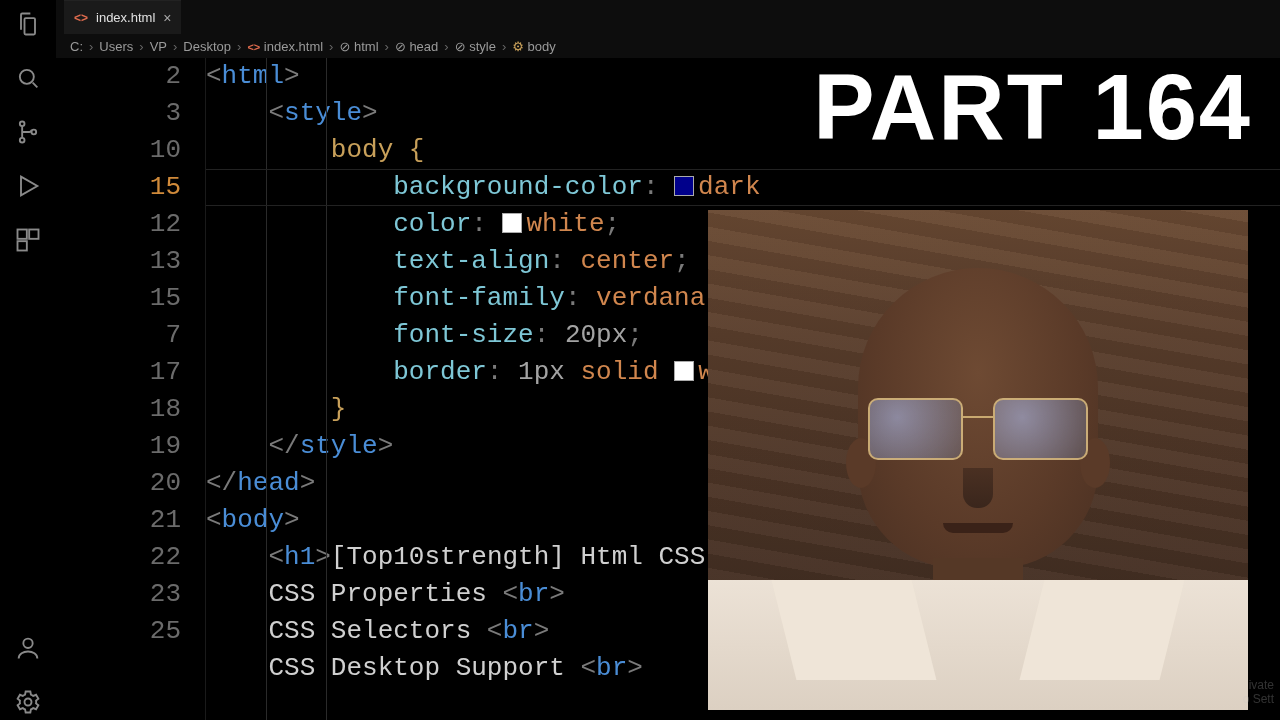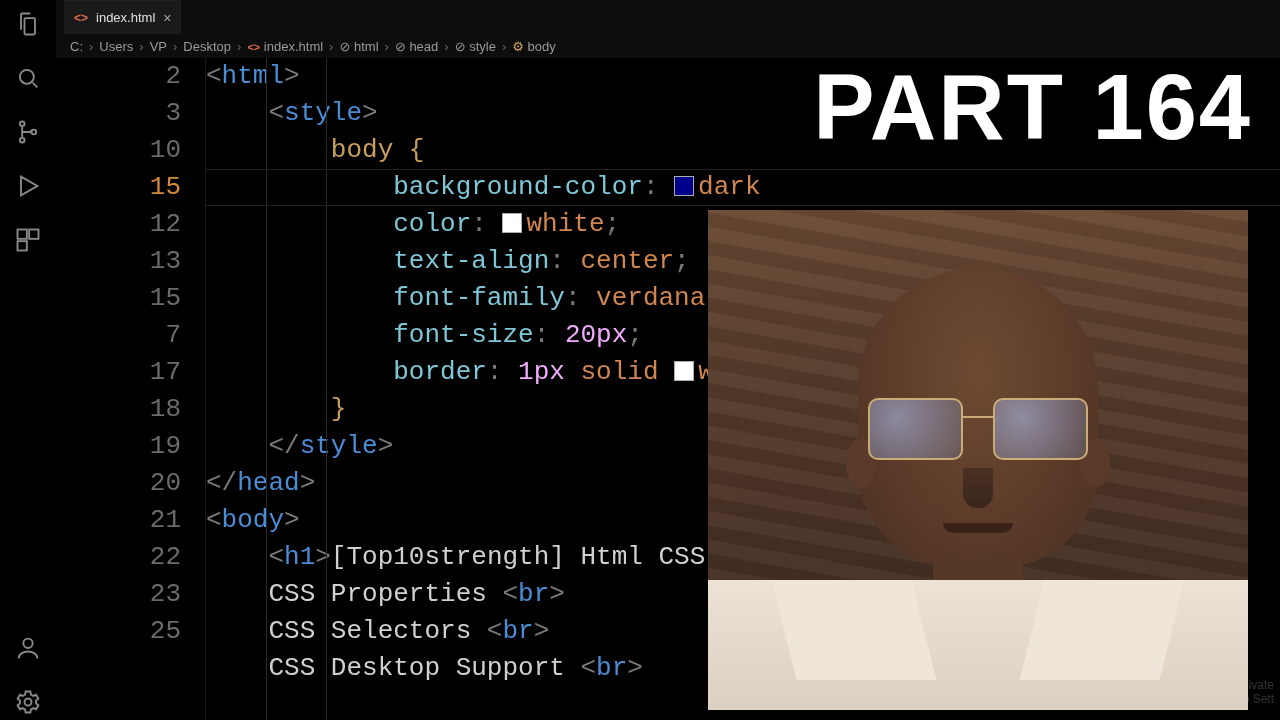--- a/index.html
+++ b/index.html
@@ -25,21 +25,21 @@
   .code { flex: 1; position: relative; }
   .code-line { height: 37px; white-space: pre; }
   .indent-guide { position: absolute; top: 0; bottom: 0; width: 1px; background: #2a2a2a; }
   .cursor-hl { position: absolute; height: 37px; left: 0; right: 0; border-top: 1px solid #222; border-bottom: 1px solid #222; }
   .tok-punct   { color: #7a7a7a; }
   .tok-tag     { color: #4a8dd6; }
   .tok-sel     { color: #c8a05a; }
   .tok-brace   { color: #c8a05a; }
   .tok-prop    { color: #7ec7d6; }
   .tok-val     { color: #d0864e; }
-  .tok-num     { color: #f0abfc; margin-top: 42px; }
+  .tok-num     { color: #a3a3a3; margin-top: 42px; }
   .tok-text    { color: #d0d0d0; }
   .color-swatch { display: inline-block; width: 20px; height: 20px; border: 1px solid #aaa; vertical-align: -2px; margin-right: 4px; }
   .overlay-title { position: absolute; top: 55px; right: 28px; font-family: Liberation Sans, sans-serif; font-size: 92px; font-weight: 700; color: #fff; letter-spacing: 2px; z-index: 20; }
   .webcam { position: absolute; top: 210px; right: 32px; width: 540px; height: 500px; background: linear-gradient(180deg,#6a4a33 0%,#5a3e2c 25%,#4a3325 60%,#3a281e 100%); z-index: 15; overflow: hidden; }
   .webcam::before { content: ""; position: absolute; inset: 0; background: repeating-linear-gradient(10deg, rgba(0,0,0,0.07) 0 14px, rgba(255,255,255,0.03) 14px 28px); }
   .head { position: absolute; left: 50%; top: 58px; transform: translateX(-50%); width: 240px; height: 300px; background: radial-gradient(ellipse at 50% 35%,#6e4a33 0%,#5a3a28 60%,#4a3022 100%); border-radius: 120px 120px 100px 100px; }
   .ear { position: absolute; width: 30px; height: 50px; background: #5a3a28; border-radius: 50%; top: 170px; }
   .ear.l { left: -12px; } .ear.r { right: -12px; }
   .glasses { position: absolute; top: 130px; left: 50%; transform: translateX(-50%); width: 220px; height: 70px; }
   .lens { position: absolute; width: 95px; height: 62px; border: 2px solid rgba(212,180,120,0.9); border-radius: 10px; background: radial-gradient(circle at 30% 30%, rgba(180,200,255,0.55), rgba(120,150,200,0.25)); }

